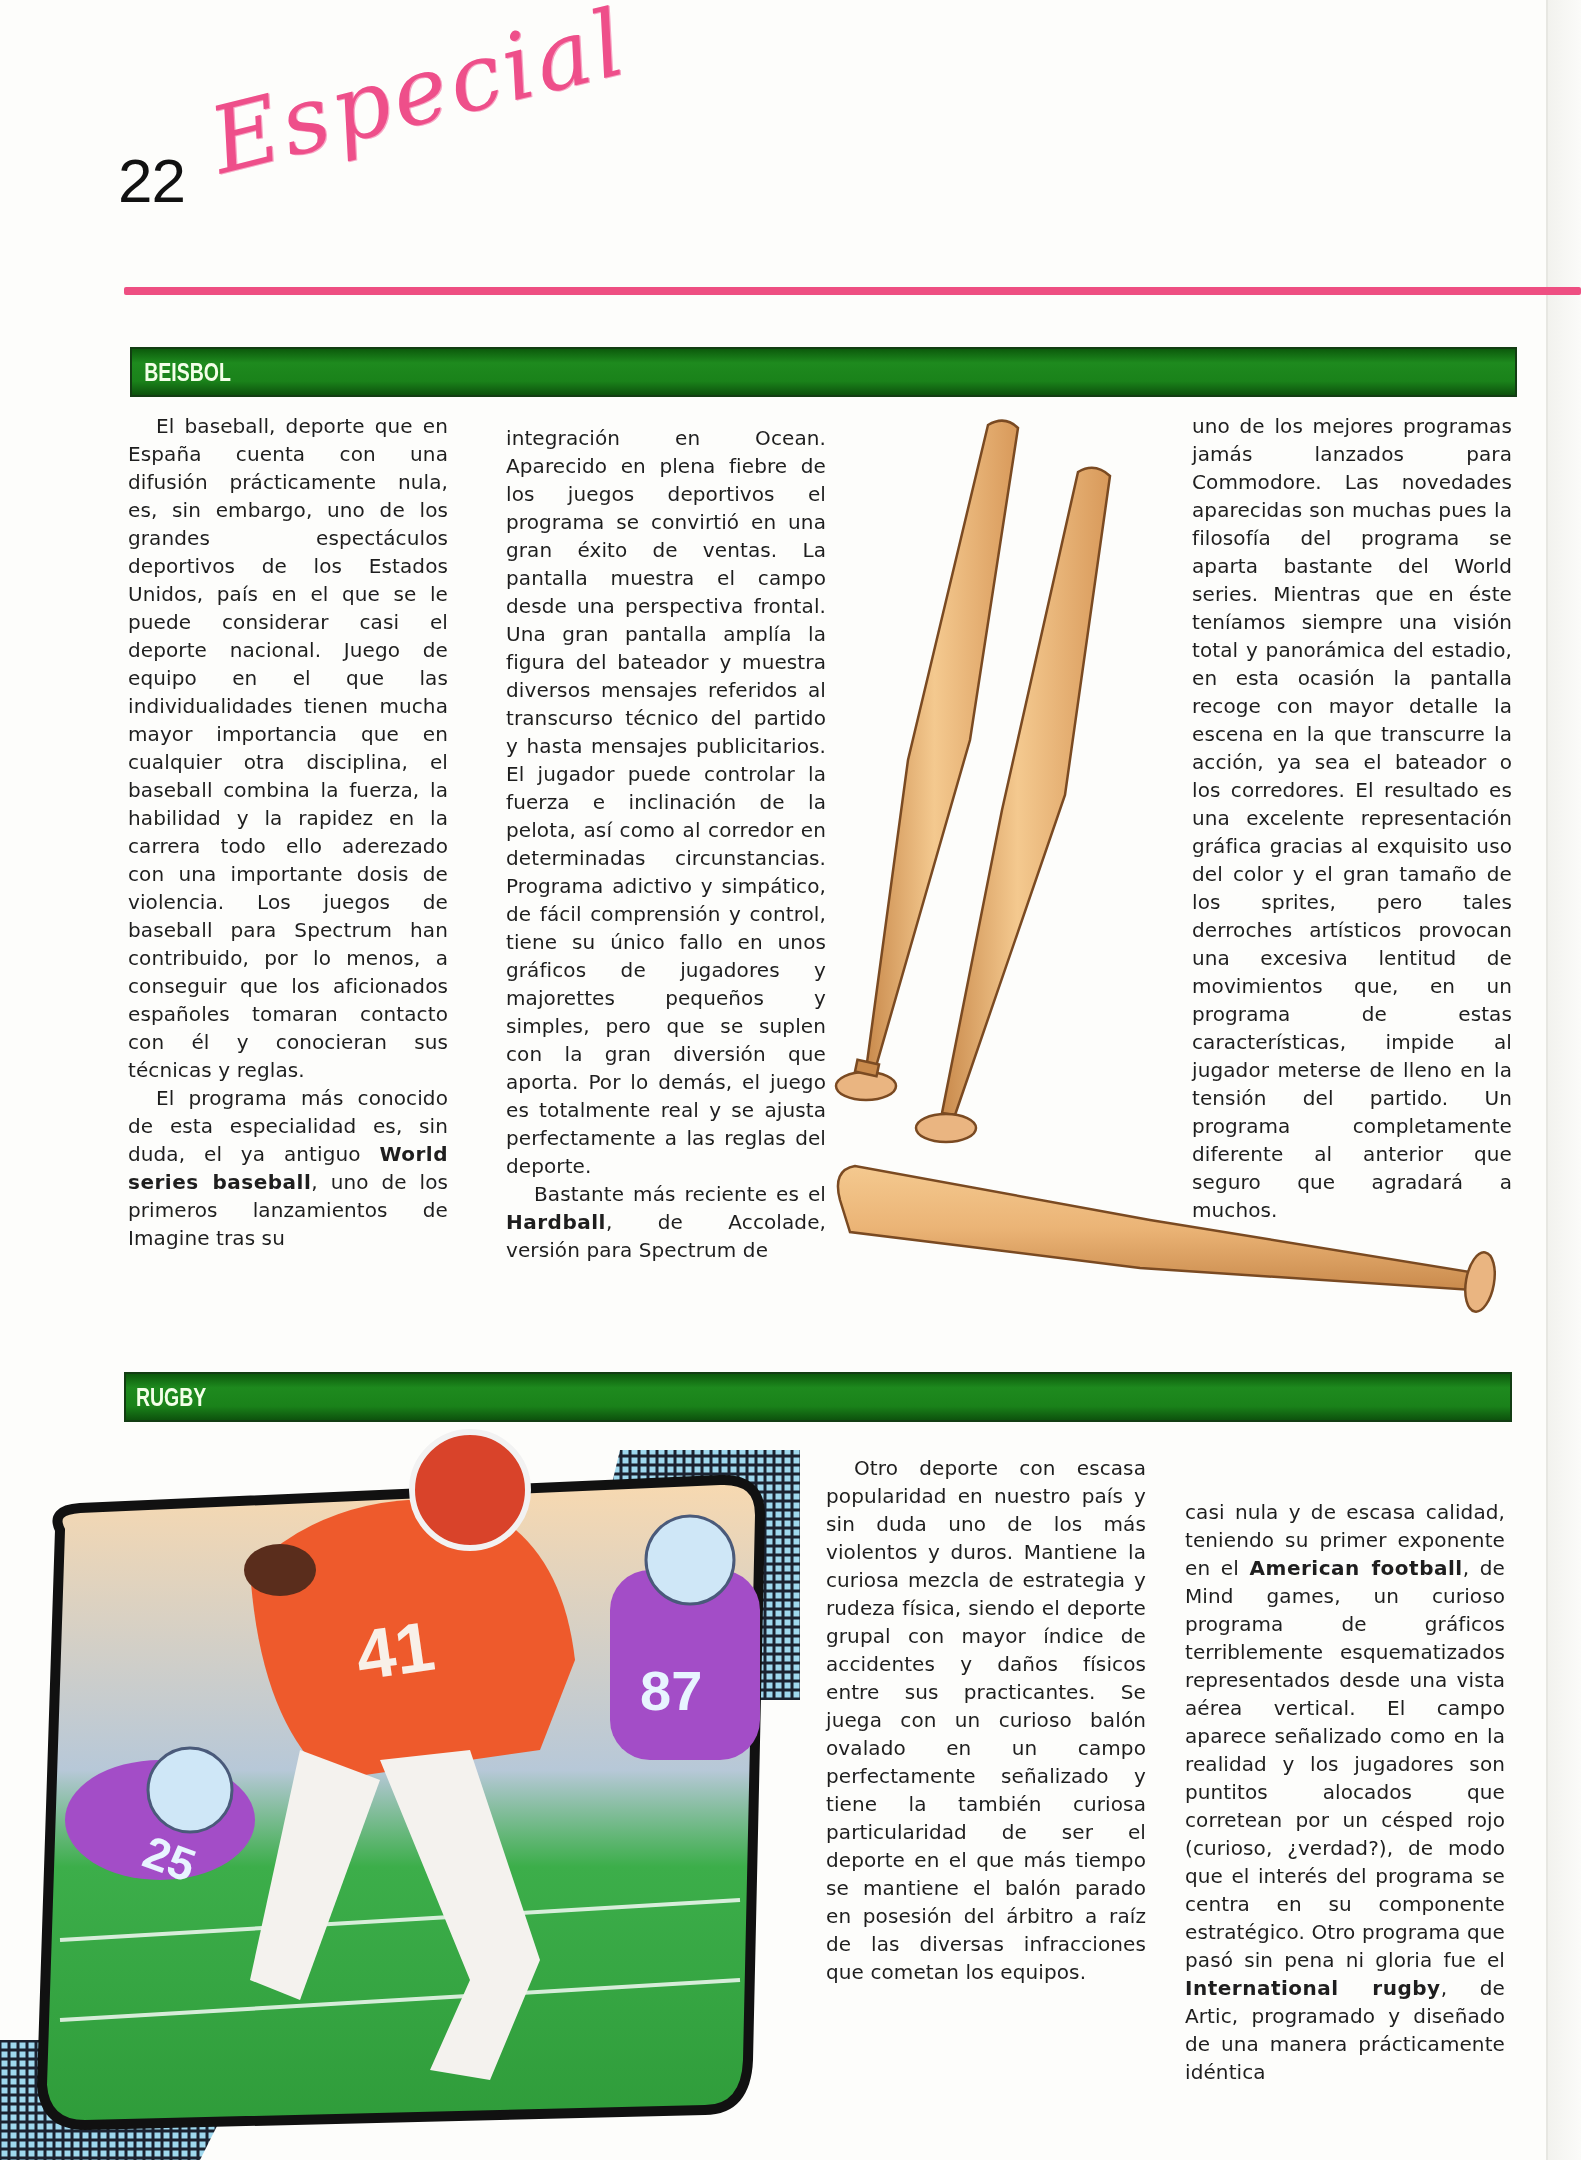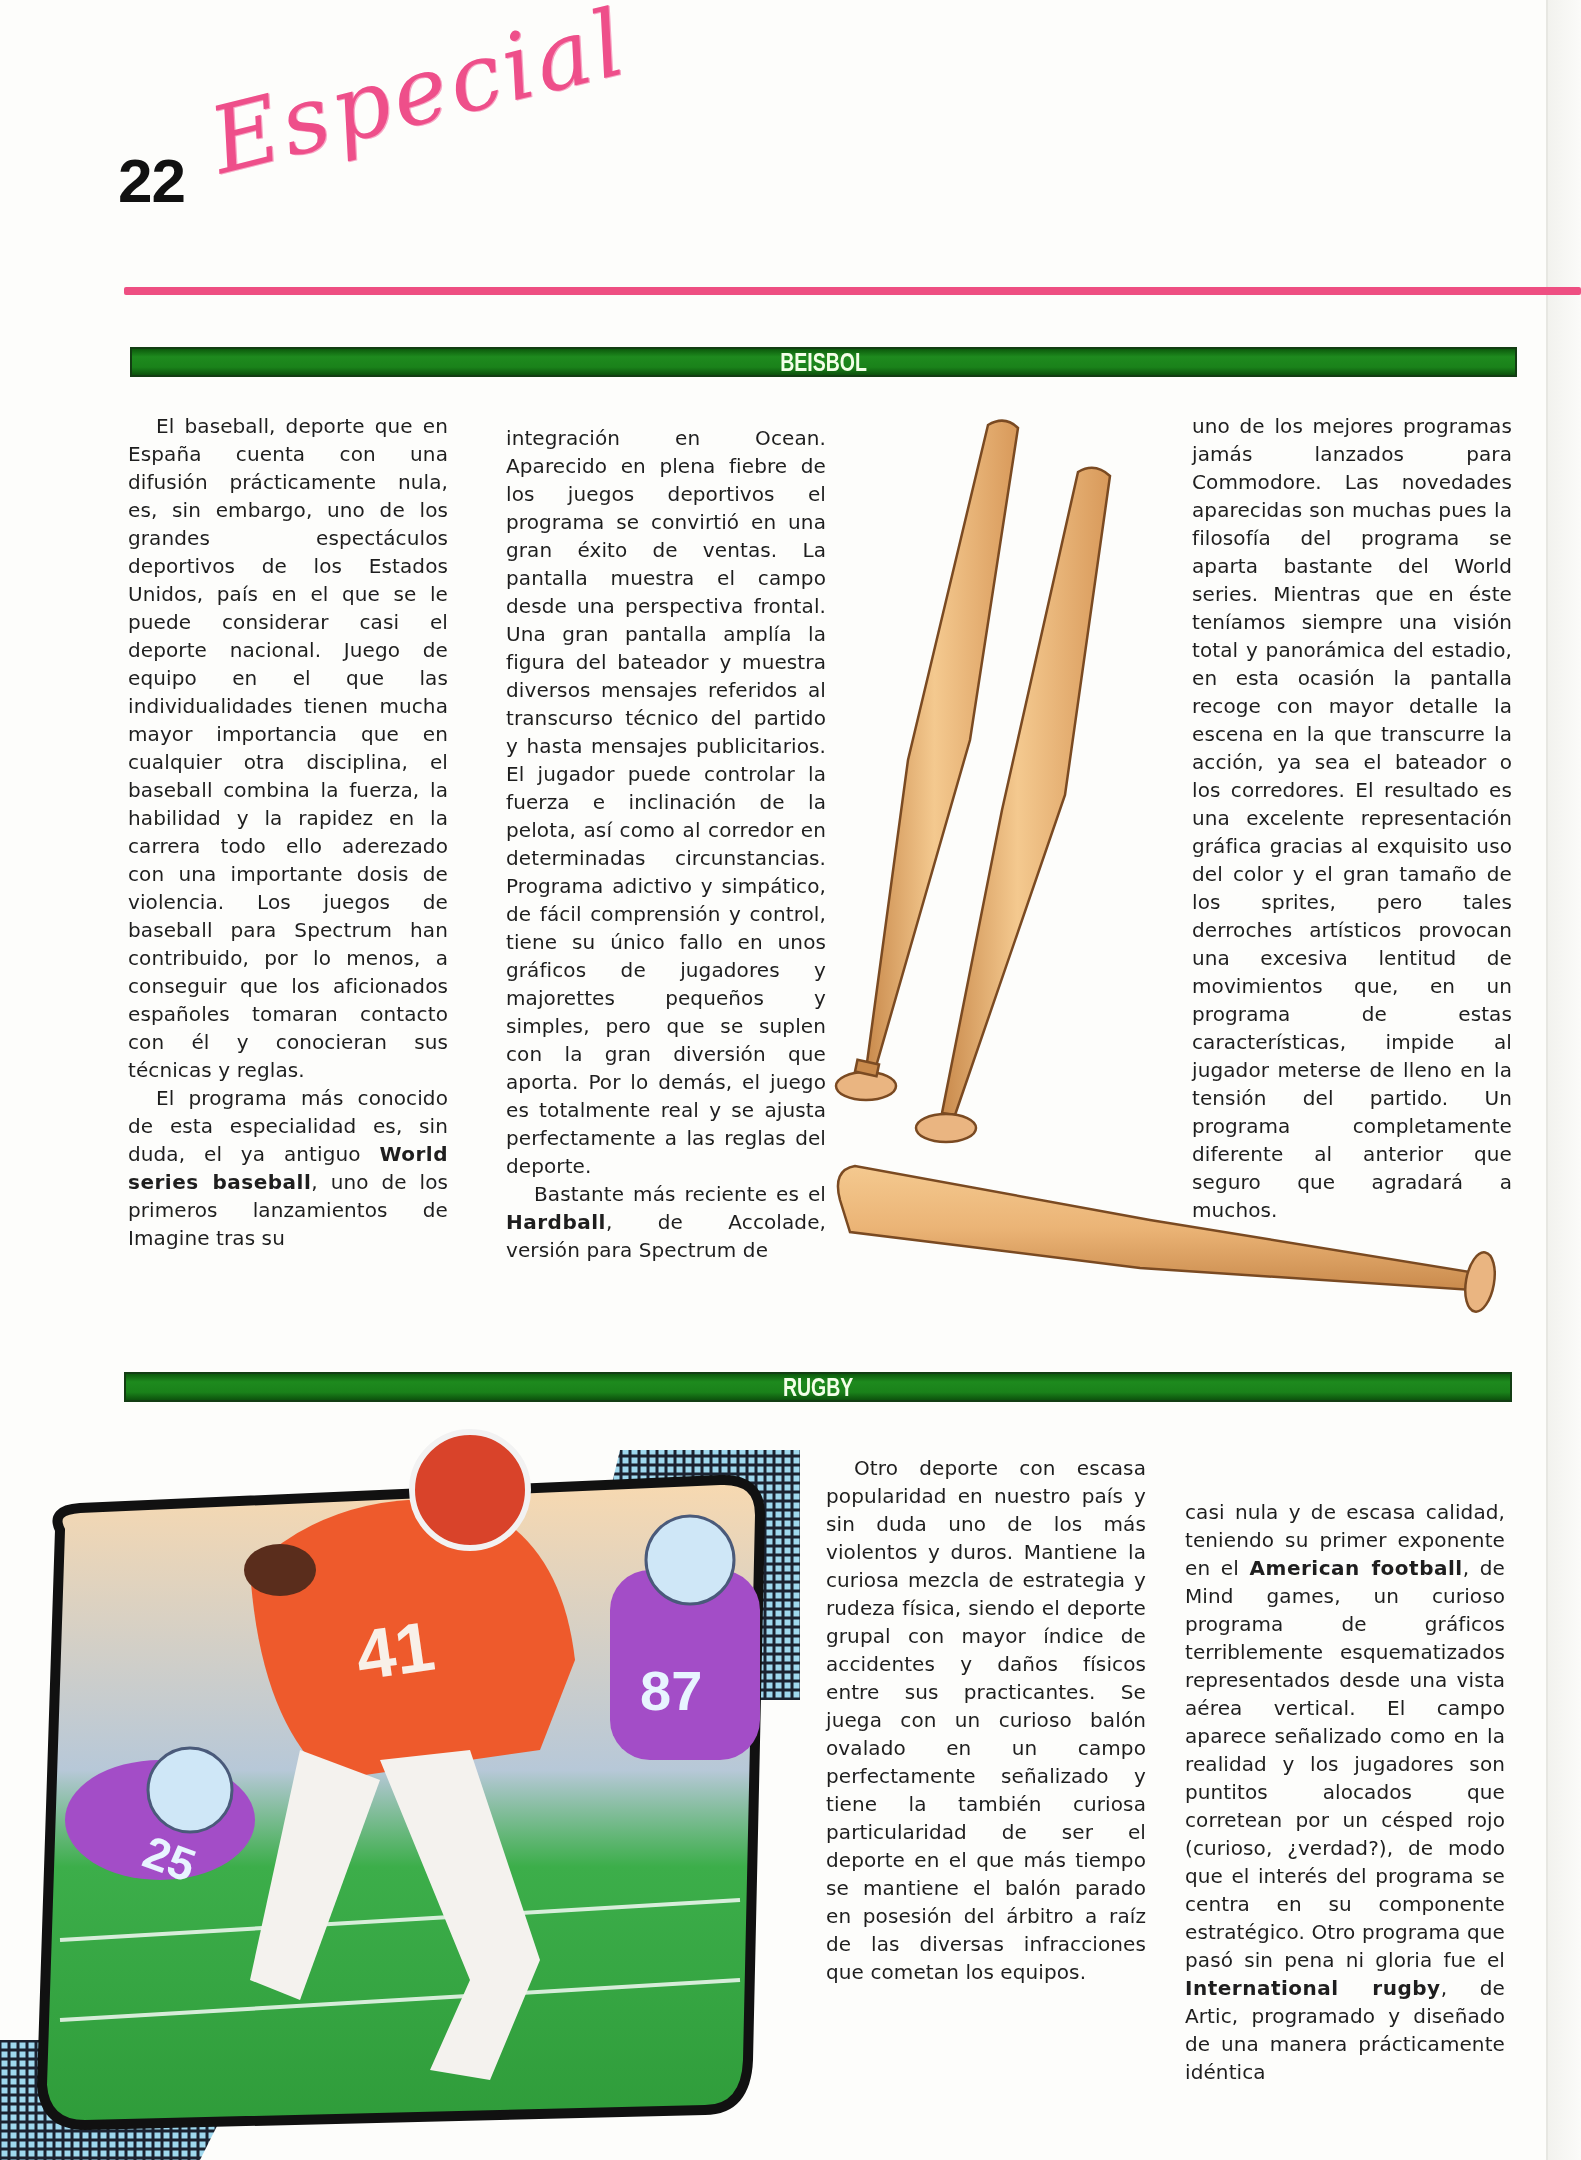--- a/index.html
+++ b/index.html
@@ -7,42 +7,42 @@
     width: 1581px; height: 2160px; position: relative; overflow: hidden;
     background: #fdfdfb;
     font-family: "DejaVu Sans", sans-serif;
     color: #1c1c1c;
   }
   .fold { position: absolute; left: 1546px; top: 0; width: 2px; height: 2160px; background: #e7e7e2; }
   .fold-shade { position: absolute; left: 1548px; top: 0; width: 33px; height: 2160px; background: linear-gradient(90deg, #f2f2ee, #fbfbf9); }
 
   .page-number {
     position: absolute; left: 118px; top: 145px;
-    font-family: "Liberation Sans", sans-serif; font-weight: bold;
+    font-family: "Liberation Sans", sans-serif; font-weight: normal;
     font-size: 62px; letter-spacing: -1px; color: #111;
   }
   .section-title {
     position: absolute; left: 226px; top: 88px;
     font-family: "DejaVu Serif", serif; font-style: italic;
     font-size: 92px; color: #ee4f8a;
     transform: rotate(-14deg); transform-origin: left bottom;
     letter-spacing: 4px;
     text-shadow: 1px 1px 0 #f7a6c4;
   }
   .pink-rule {
     position: absolute; left: 124px; top: 287px; width: 1457px; height: 8px;
     background: #ee4f82; border-radius: 2px;
   }
 
   .section-bar {
-    position: absolute; height: 30px;
+    position: absolute; height: 50px;
     background: linear-gradient(180deg, #0c5a0c 0%, #1e8a1e 30%, #1a821a 70%, #0d520d 100%);
     border: 2px solid #133d13;
     box-sizing: border-box;
-    display: flex; align-items: center; justify-content: center;
+    display: flex; align-items: center; justify-content: flex-start;
   }
   .section-bar span {
     font-family: "Liberation Sans", sans-serif; font-weight: bold;
     color: #f3ffe8; font-size: 25px; letter-spacing: 0px;
     transform: scaleX(0.78);
   }
   .bar-beisbol { left: 130px; top: 347px; width: 1387px; }
   .bar-rugby { left: 124px; top: 1372px; width: 1388px; }
 
   .col {

